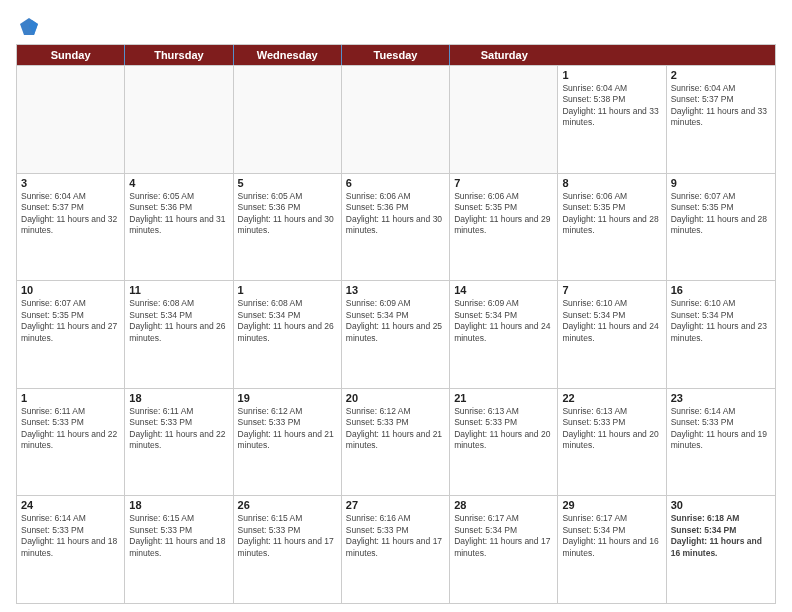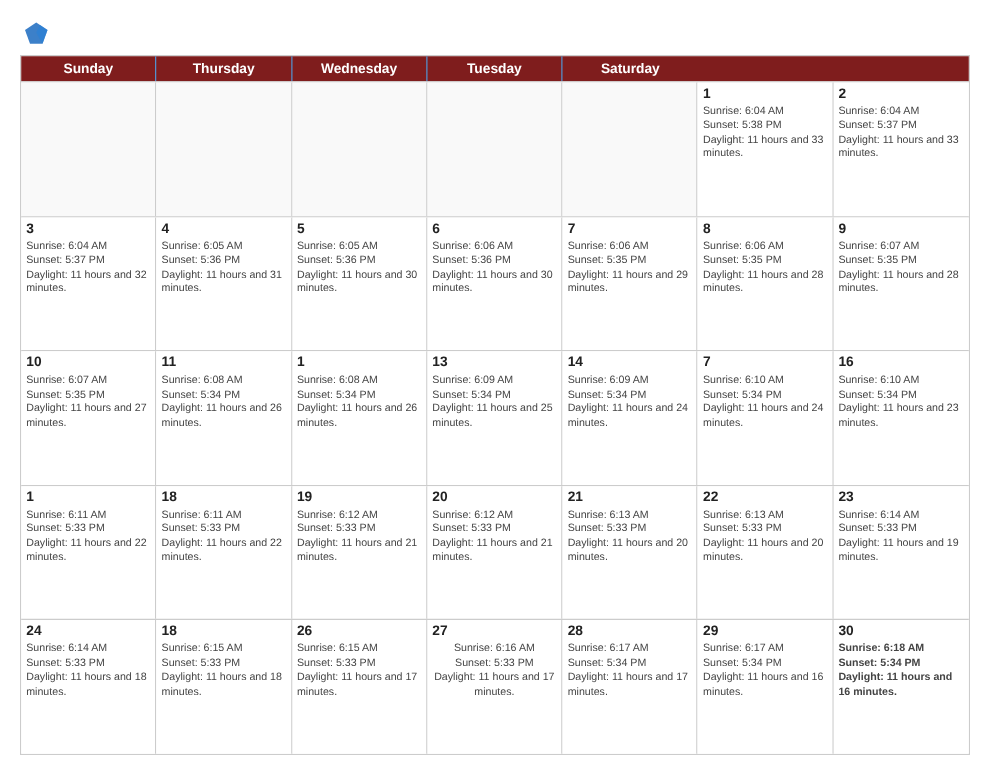--- a/index.html
+++ b/index.html
@@ -306,21 +306,21 @@
 Daylight: 11 hours and 18 minutes.</div>
           </div>
           <div class="cal-cell">
             <span class="day-num">26</span>
             <div class="day-info" style="white-space: pre-line;">Sunrise: 6:15 AM
 Sunset: 5:33 PM
 Daylight: 11 hours and 17 minutes.</div>
           </div>
           <div class="cal-cell">
             <span class="day-num">27</span>
-            <div class="day-info" style="white-space: pre-line; text-align: center;">Sunrise: 6:16 AM
+            <div class="day-info" style="white-space: pre-line;">Sunrise: 6:16 AM
 Sunset: 5:33 PM
 Daylight: 11 hours and 17 minutes.</div>
           </div>
           <div class="cal-cell">
             <span class="day-num">28</span>
             <div class="day-info" style="white-space: pre-line;">Sunrise: 6:17 AM
 Sunset: 5:34 PM
 Daylight: 11 hours and 17 minutes.</div>
           </div>
           <div class="cal-cell">

